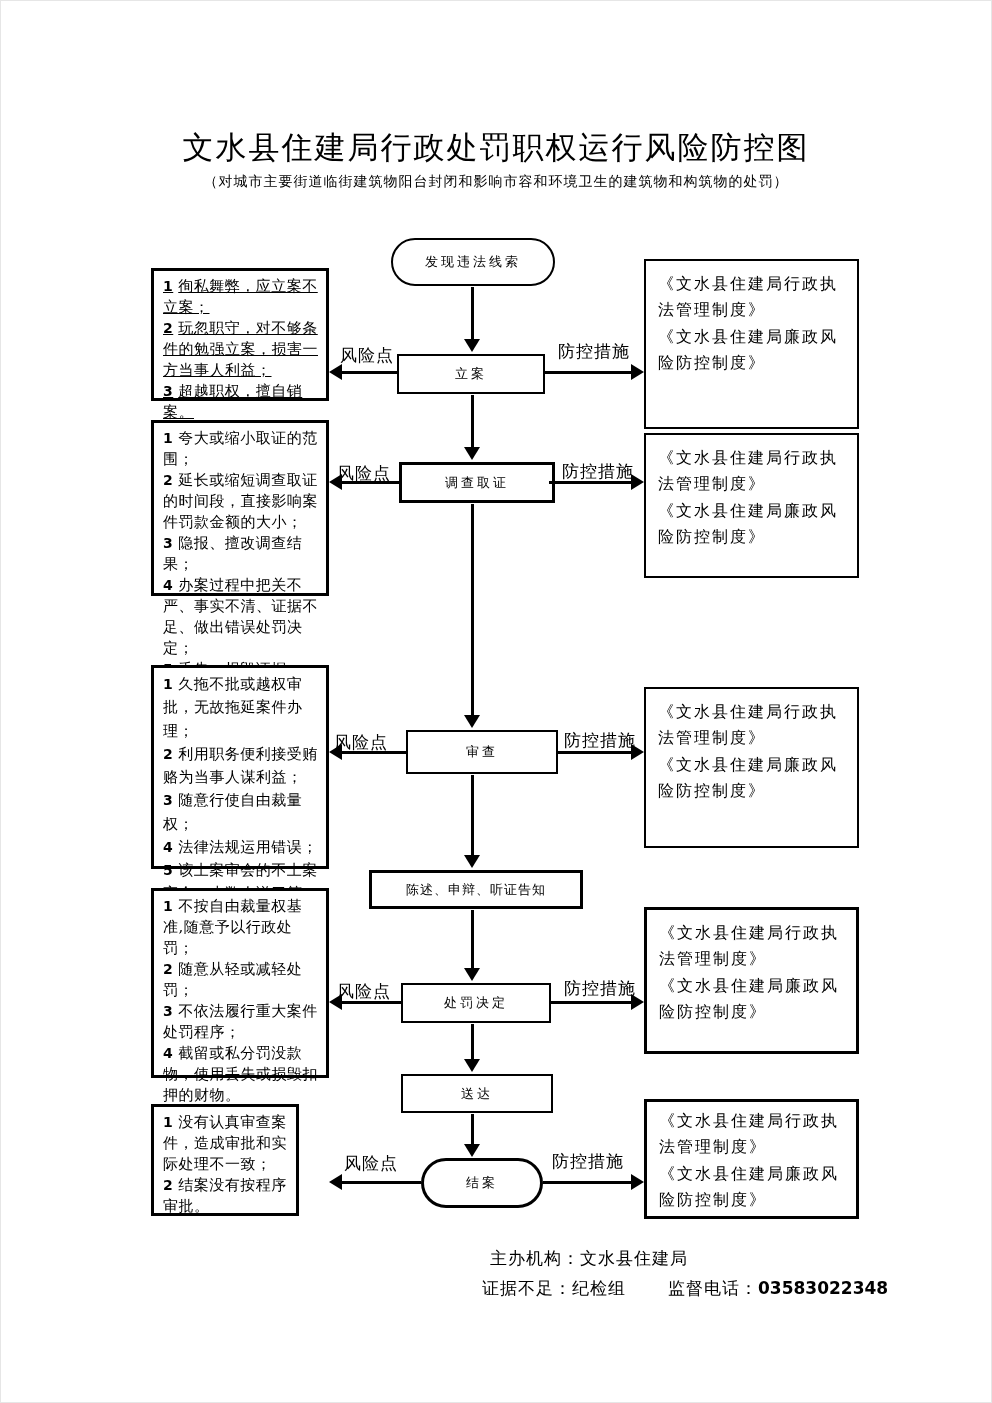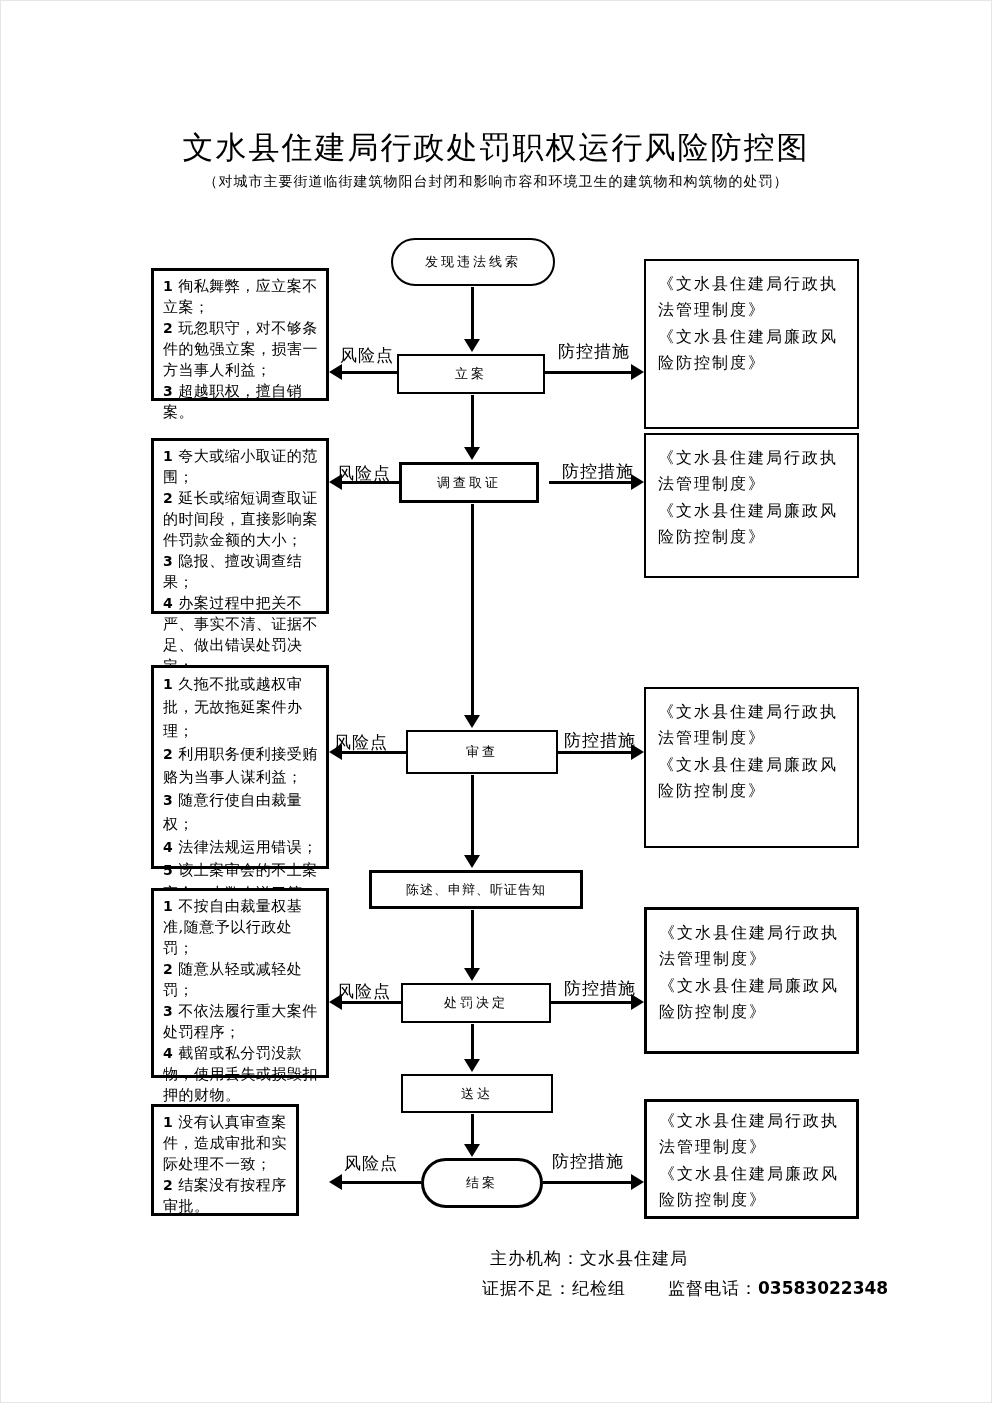--- a/index.html
+++ b/index.html
@@ -76,21 +76,21 @@
 
 <div id="page">
 
   <div class="title">文水县住建局行政处罚职权运行风险防控图</div>
   <div class="subtitle">（对城市主要街道临街建筑物阳台封闭和影响市容和环境卫生的建筑物和构筑物的处罚）</div>
 
   <div class="node oval" style="left:390px;top:237px;width:164px;height:48px;">发现违法线索</div>
 
   <div class="node" style="left:396px;top:353px;width:148px;height:40px;">立案</div>
 
-  <div class="node thick" style="left:398px;top:461px;width:140px;height:41px;">调查取证</div>
+  <div class="node thick" style="left:398px;top:461px;width:156px;height:41px;">调查取证</div>
 
   <div class="node" style="left:405px;top:729px;width:152px;height:44px;">审查</div>
 
   <div class="node thick" style="left:368px;top:869px;width:214px;height:39px;letter-spacing:1px;">陈述、申辩、听证告知</div>
 
   <div class="node" style="left:400px;top:982px;width:150px;height:40px;">处罚决定</div>
 
   <div class="node" style="left:400px;top:1073px;width:152px;height:39px;">送达</div>
 
   <div class="node oval thick" style="left:420px;top:1157px;width:122px;height:50px;">结案</div>
@@ -126,27 +126,27 @@
 
   <div class="lbl" style="left:333px;top:730px;">风险点</div>
   <div class="lbl" style="left:563px;top:728px;">防控措施</div>
 
   <div class="lbl" style="left:336px;top:979px;">风险点</div>
   <div class="lbl" style="left:563px;top:976px;">防控措施</div>
 
   <div class="lbl" style="left:343px;top:1151px;">风险点</div>
   <div class="lbl" style="left:551px;top:1149px;">防控措施</div>
 
-  <div class="riskbox" style="left:150px;top:267px;width:178px;height:133px;">
+  <div class="riskbox" style="left:150px;top:267px;width:178px;height:133px;text-decoration:underline;">
     <p><b>1</b><span>徇私舞弊，应立案不立案；</span></p>
     <p><b>2</b><span>玩忽职守，对不够条件的勉强立案，损害一方当事人利益；</span></p>
     <p><b>3</b><span>超越职权，擅自销案。</span></p>
   </div>
 
-  <div class="riskbox" style="left:150px;top:437px;width:178px;height:176px;">
+  <div class="riskbox" style="left:150px;top:419px;width:178px;height:176px;">
     <p><b>1</b><span>夸大或缩小取证的范围；</span></p>
     <p><b>2</b><span>延长或缩短调查取证的时间段，直接影响案件罚款金额的大小；</span></p>
     <p><b>3</b><span>隐报、擅改调查结果；</span></p>
     <p><b>4</b><span>办案过程中把关不严、事实不清、证据不足、做出错误处罚决定；</span></p>
     <p><b>5</b><span>丢失、损毁证据；</span></p>
     <p><b>6</b><span>以罚代管。</span></p>
   </div>
 
   <div class="riskbox" style="left:150px;top:664px;width:178px;height:204px;line-height:1.55;">
     <p><b>1</b><span>久拖不批或越权审批，无故拖延案件办理；</span></p>

